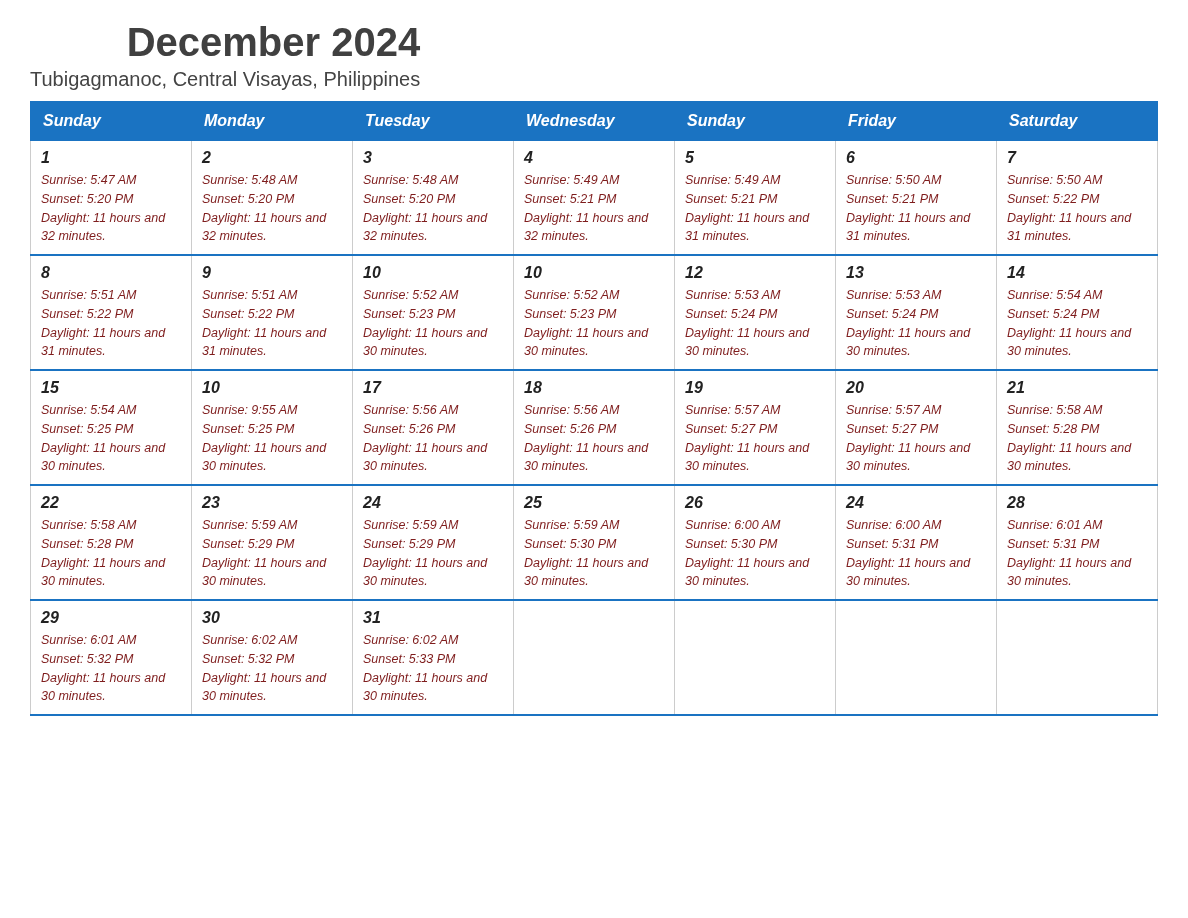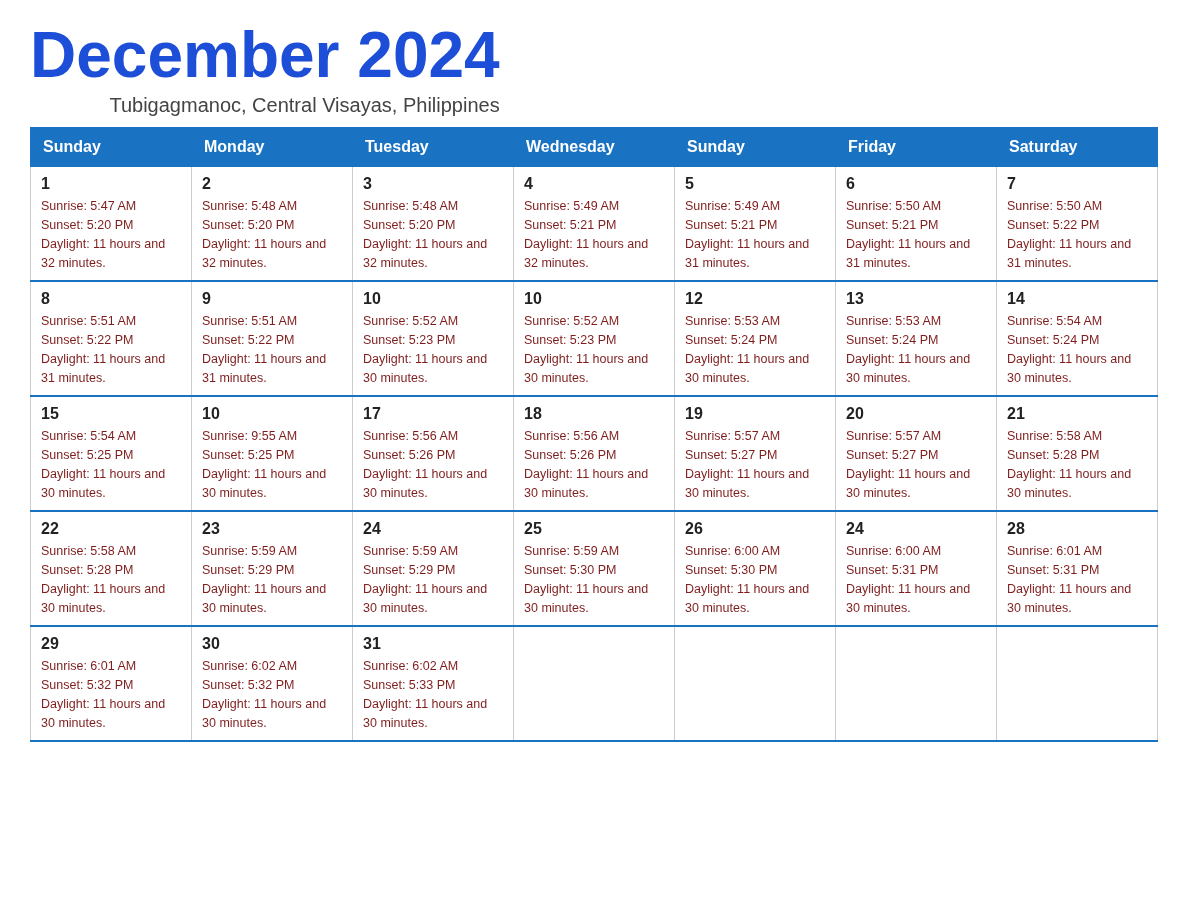--- a/index.html
+++ b/index.html
@@ -41,34 +41,35 @@
       height: 0;
       border-left: 12px solid transparent;
       border-right: 0px solid transparent;
       border-bottom: 20px solid #1a73c2;
       margin-top: -4px;
     }
     .title-area {
       text-align: right;
     }
     .month-title {
-      font-size: 64px;
-      font-weight: bold;
-      color: #1d4ed8;
+      font-size: 40px;
+      font-weight: bold;
+      color: #404040;
       line-height: 1.1;
     }
     .subtitle {
       font-size: 20px;
       color: #444;
       margin-top: 4px;
     }
     table {
       width: 100%;
       border-collapse: collapse;
       margin-top: 10px;
+      font-style: italic;
     }
     thead tr th {
       background-color: #1a73c2;
       color: #fff;
       padding: 10px 12px;
       font-size: 16px;
       font-weight: bold;
       text-align: left;
       border: 1px solid #1a73c2;
     }

